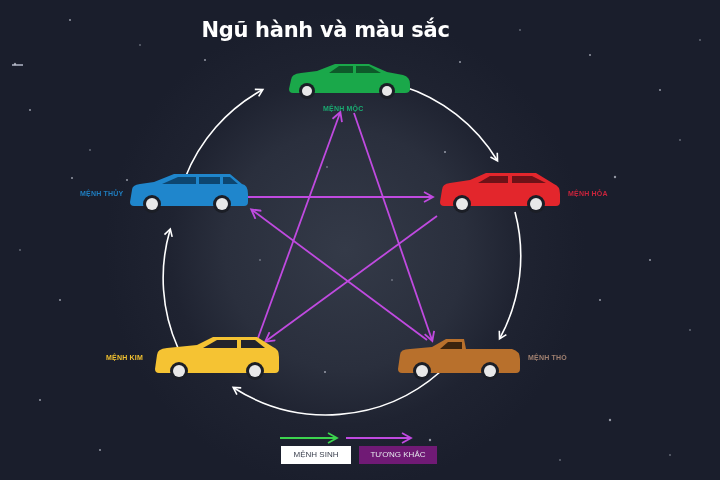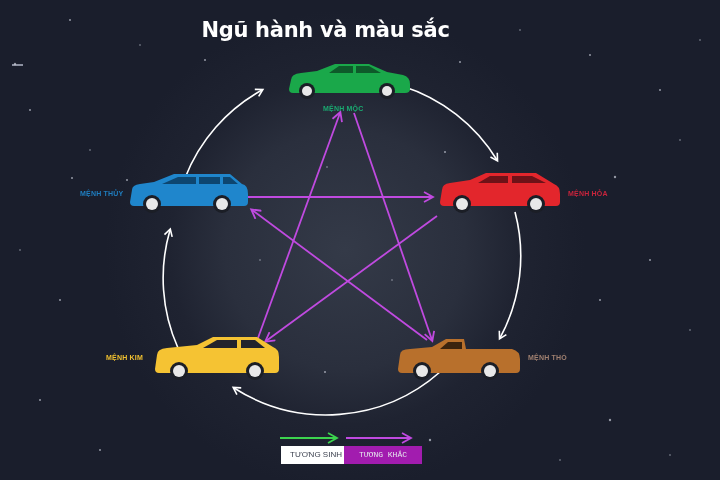--- a/index.html
+++ b/index.html
@@ -10,21 +10,21 @@
   }
   .stage { position:absolute; left:0; top:0; width:720px; height:480px;
     background: radial-gradient(circle at 345px 250px, #343a48 0px, #2a2f3d 120px, #1f2331 175px, #1a1e2c 240px); }
   .title { position:absolute; left:0; width:651px; top:18px; text-align:center;
     color:#ffffff; font-size:21px; font-weight:bold; font-family:"DejaVu Sans", sans-serif; letter-spacing:-0.3px; }
   .dash { position:absolute; left:12px; top:64px; width:11px; height:2px; background:#8b90a0; }
   svg.diagram { position:absolute; left:0; top:0; }
   .label { position:absolute; font-size:7px; font-weight:bold; letter-spacing:0.2px; white-space:nowrap; }
   .legend-btn { position:absolute; top:446px; height:18px; font-size:8px; line-height:18px; text-align:center; padding:0 6px; }
   .legend-sinh { left:281px; width:58px; background:#ffffff; color:#3a3f4d; }
-  .legend-khac { left:344px; width:66px; background:#a21caf; color:#e6e8ee;font-family:Liberation Mono, monospace; }
+  .legend-khac { left:359px; width:66px; background:#701a75; color:#e6e8ee; }
 </style>
 </head>
 <body>
 
 <div class="stage"></div>
 <div class="dash"></div>
 <div class="title">Ngũ hành và màu sắc</div>
 
 <svg class="diagram" width="720" height="480" viewBox="0 0 720 480">
   <defs>
@@ -140,14 +140,14 @@
     <path d="M 346 438 L 410 438" stroke="#c04ae0" marker-end="url(#ph)"></path>
   </g>
 </svg>
 
 <div class="label" style="left:323px;top:105px;color:#1aa870;">MỆNH MỘC</div>
 <div class="label" style="left:568px;top:190px;color:#c8243c;">MỆNH HỎA</div>
 <div class="label" style="left:528px;top:354px;color:#a08070;">MỆNH THỔ</div>
 <div class="label" style="left:106px;top:354px;color:#f0c030;">MỆNH KIM</div>
 <div class="label" style="left:80px;top:190px;color:#1f7ec0;">MỆNH THỦY</div>
 
-<div class="legend-btn legend-sinh">TƯƠNG SINH</div>
+<div class="legend-btn legend-sinh">MỆNH SINH</div>
 <div class="legend-btn legend-khac">TƯƠNG KHẮC</div>
 
 </body></html>

